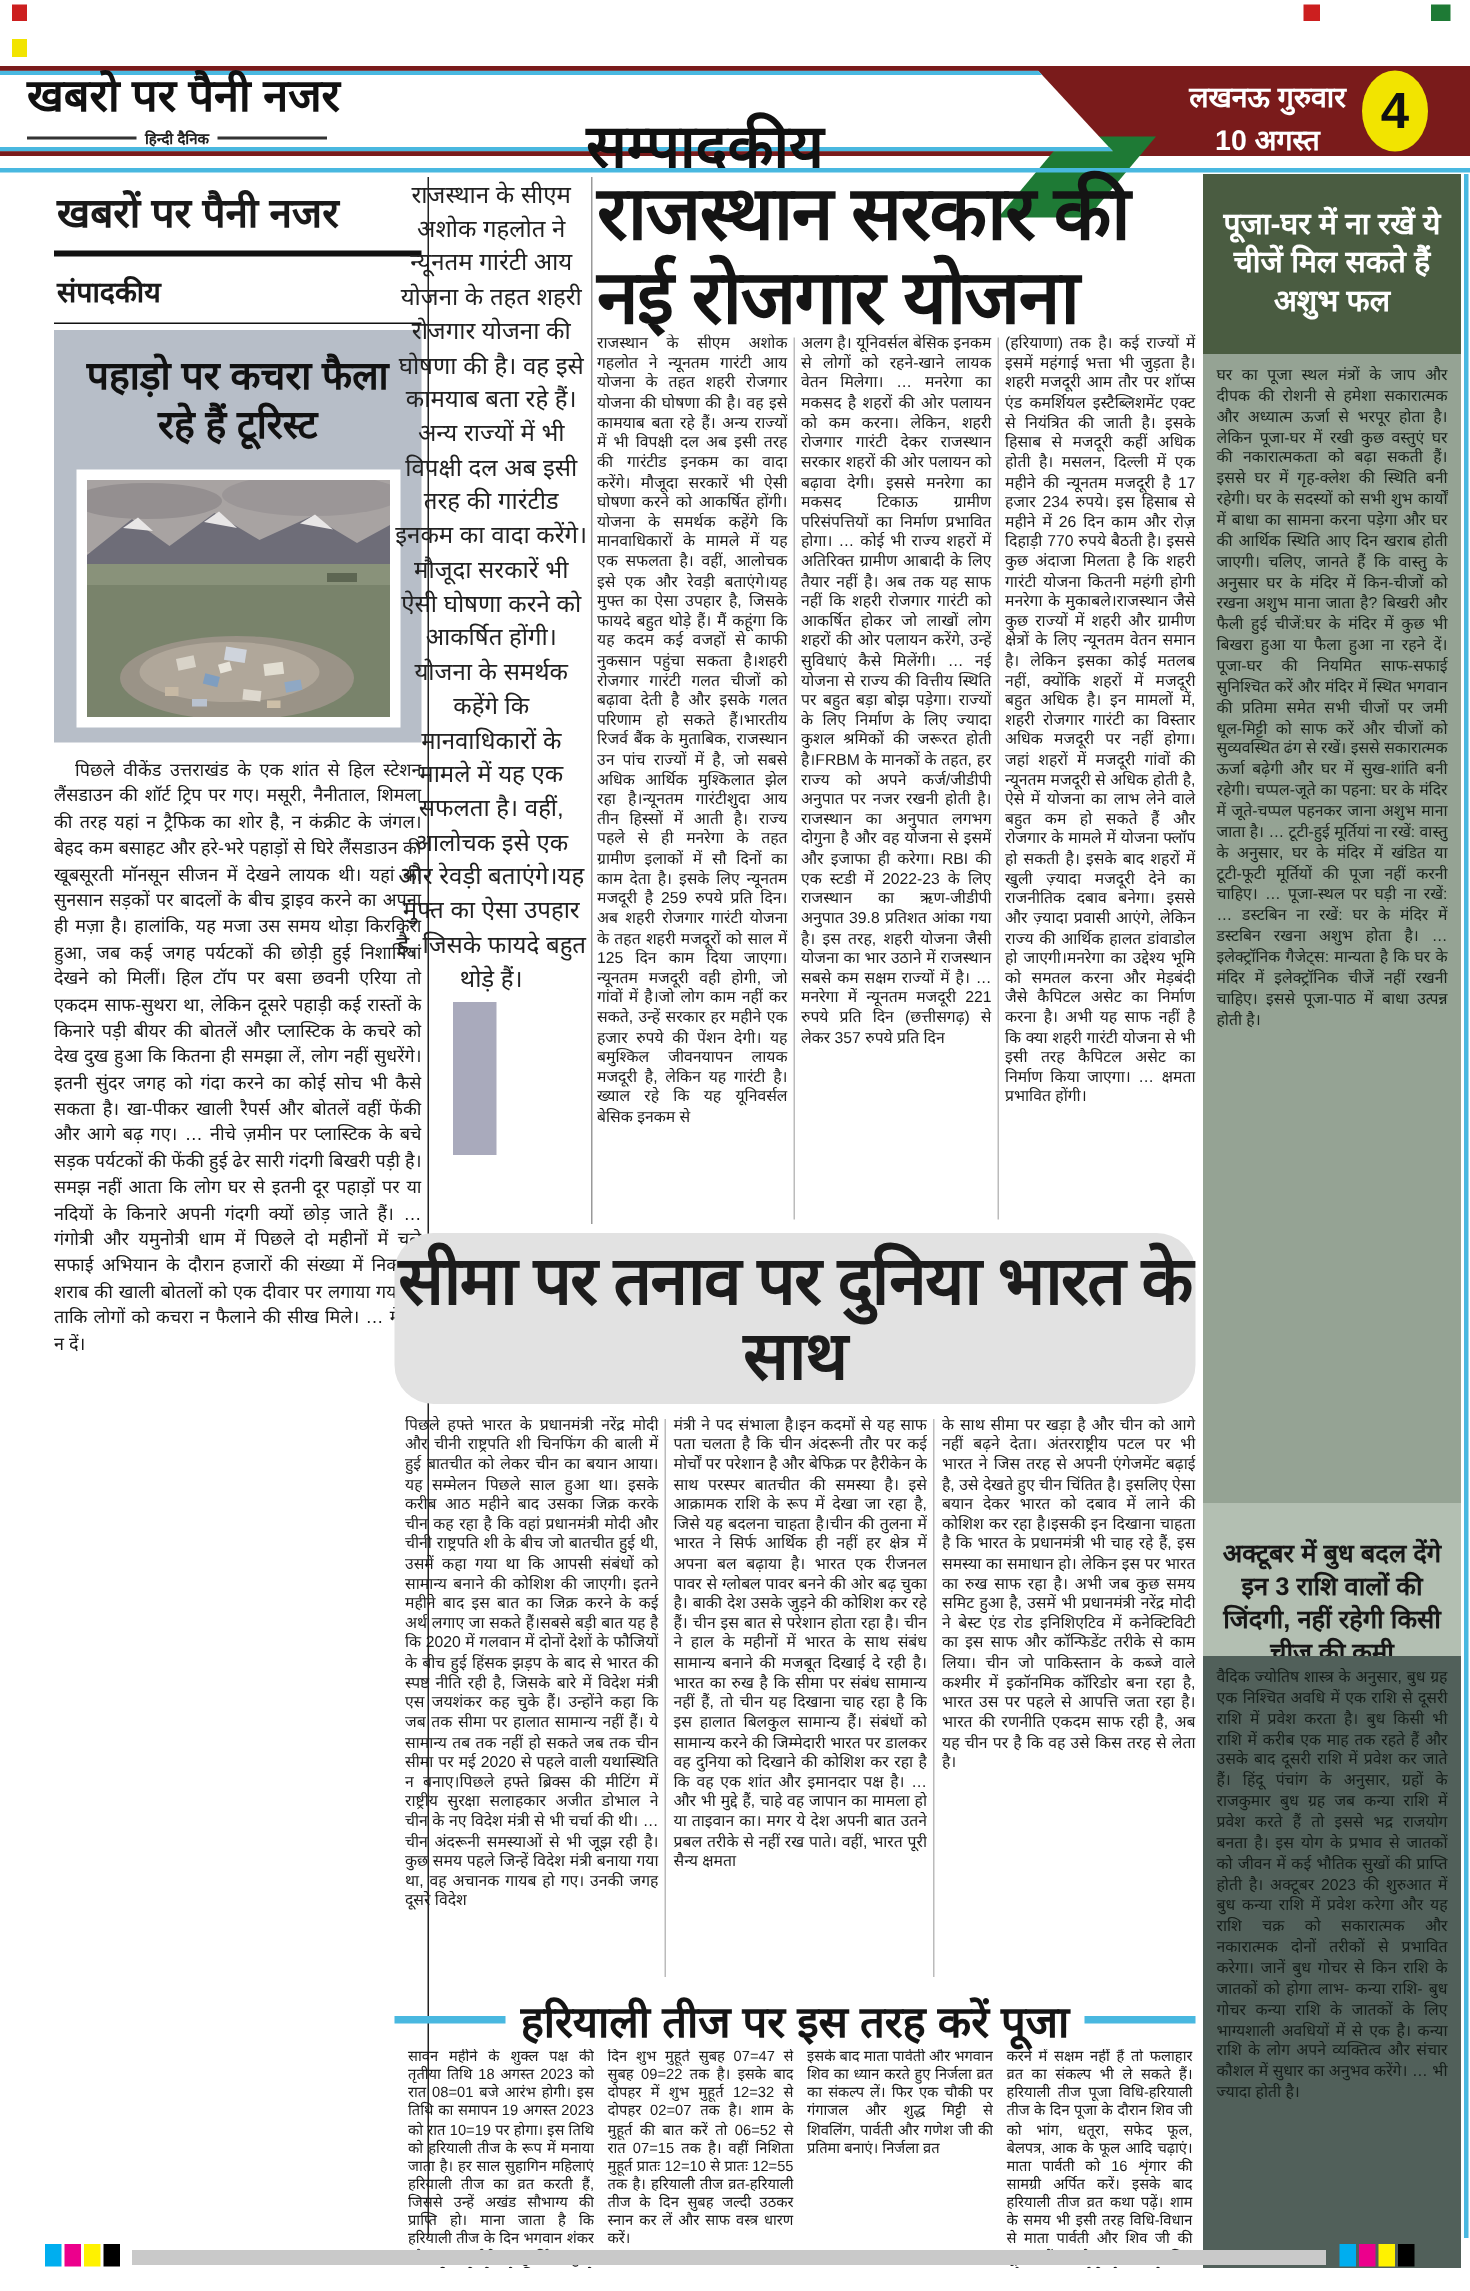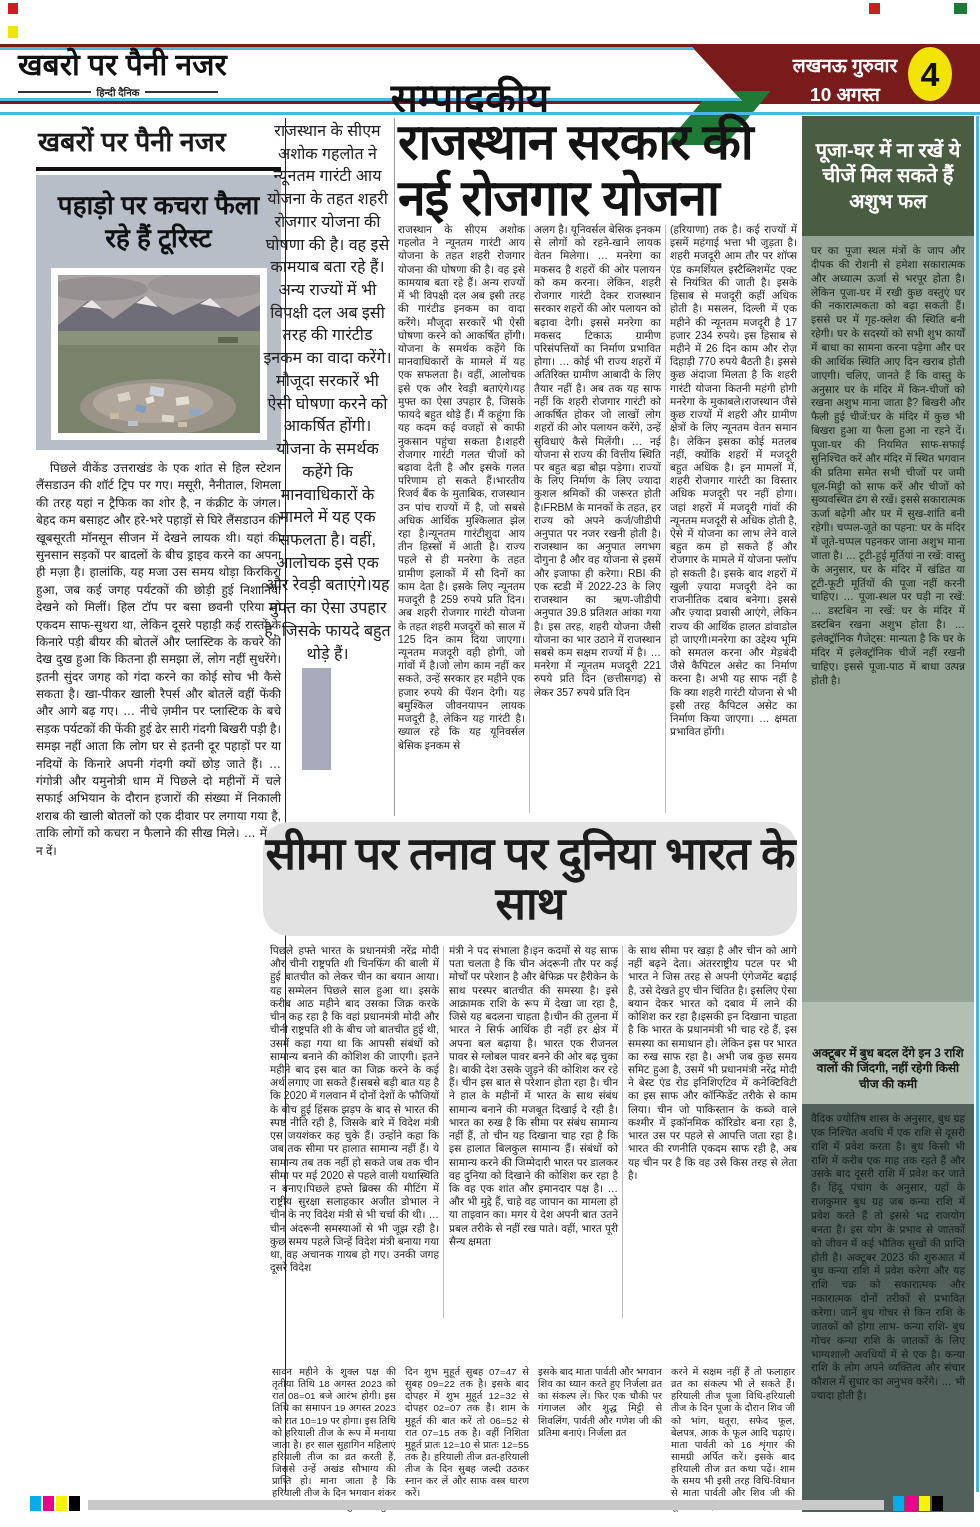--- a/index.html
+++ b/index.html
@@ -80,21 +80,21 @@
   .teej-c4 { left:671px; top:1366px; width:124px; height:146px; font-size:9.8px; line-height:1.24; }
 
   
   .right-top-hl { position:absolute; left:802px; top:116px; width:172px; height:120px; background:#4a5c41;
         display:flex; align-items:center; justify-content:center; text-align:center; padding:4px 10px; }
   .right-top-hl .hl { color:#ffffff; font-size:20px; font-weight:700; line-height:1.28; }
   .right-top-body { position:absolute; left:802px; top:236px; width:172px; height:766px; background:#95a394;
         padding:8px 9px; font-size:10.5px; line-height:1.32; text-align:justify; color:#17211a; overflow:hidden; }
   .right-mid-hl { position:absolute; left:802px; top:1002px; width:172px; height:102px; background:#b3bfb2;
         display:flex; align-items:center; justify-content:center; text-align:center; padding:4px 8px; }
-  .right-mid-hl .hl { color:#161616; font-size:12px; font-weight:700; line-height:1.3;margin-top:32px; }
+  .right-mid-hl .hl { color:#161616; font-size:17px; font-weight:700; line-height:1.3;margin-top:32px; }
   .right-bot-body { position:absolute; left:802px; top:1104px; width:172px; height:408px; background:#51605a;
         padding:8px 9px; font-size:10.5px; line-height:1.32; text-align:justify; color:#141c18; overflow:hidden; }
 
   
   .footer-bar { position:absolute; left:88px; top:1500px; width:796px; height:10px; background:#c9c9c9; }
   .cmyk { position:absolute; top:1496px; width:11px; height:15px; }
 </style>
 </head>
 <body>
 
@@ -121,20 +121,21 @@
   <div class="mast-date">
     <div>लखनऊ गुरुवार</div>
     <div>10 अगस्त 2023</div>
   </div>
   <div class="page-badge">4</div>
   <div class="rule-under-masthead"></div>
   <div class="right-edge-rule"></div>
 
   <div class="left-col">
     <div class="sec-head">खबरों पर पैनी नजर</div>
+    <div class="sec-label">संपादकीय</div>
     <div class="left-photo-box">
       <div class="hl">पहाड़ो पर कचरा फैला रहे हैं टूरिस्ट</div>
       <div class="photo-frame">
         <svg class="photo" viewBox="0 0 202 158" xmlns="http://www.w3.org/2000/svg">
           <rect x="0" y="0" width="202" height="158" fill="#b4aeab"></rect>
           <rect x="0" y="0" width="202" height="48" fill="#a8a3a2"></rect>
           <ellipse cx="40" cy="14" rx="50" ry="12" fill="#948f90"></ellipse>
           <ellipse cx="150" cy="10" rx="60" ry="14" fill="#9b9697"></ellipse>
           <polygon points="0,50 30,26 55,44 85,22 115,40 150,24 180,42 202,30 202,58 0,58" fill="#6e6d78"></polygon>
           <polygon points="24,32 34,25 44,34" fill="#e8e6e6"></polygon>
@@ -174,20 +175,25 @@
 
   <div class="world-band">
     <div class="hl">सीमा पर तनाव पर दुनिया भारत के साथ</div>
   </div>
   <div class="ncol world-c1">पिछले हफ्ते भारत के प्रधानमंत्री नरेंद्र मोदी और चीनी राष्ट्रपति शी चिनफिंग की बाली में हुई बातचीत को लेकर चीन का बयान आया। यह सम्मेलन पिछले साल हुआ था। इसके करीब आठ महीने बाद उसका जिक्र करके चीन कह रहा है कि वहां प्रधानमंत्री मोदी और चीनी राष्ट्रपति शी के बीच जो बातचीत हुई थी, उसमें कहा गया था कि आपसी संबंधों को सामान्य बनाने की कोशिश की जाएगी। इतने महीने बाद इस बात का जिक्र करने के कई अर्थ लगाए जा सकते हैं।सबसे बड़ी बात यह है कि 2020 में गलवान में दोनों देशों के फौजियों के बीच हुई हिंसक झड़प के बाद से भारत की स्पष्ट नीति रही है, जिसके बारे में विदेश मंत्री एस जयशंकर कह चुके हैं। उन्होंने कहा कि जब तक सीमा पर हालात सामान्य नहीं हैं। ये सामान्य तब तक नहीं हो सकते जब तक चीन सीमा पर मई 2020 से पहले वाली यथास्थिति न बनाए।पिछले हफ्ते ब्रिक्स की मीटिंग में राष्ट्रीय सुरक्षा सलाहकार अजीत डोभाल ने चीन के नए विदेश मंत्री से भी चर्चा की थी। … चीन अंदरूनी समस्याओं से भी जूझ रही है। कुछ समय पहले जिन्हें विदेश मंत्री बनाया गया था, वह अचानक गायब हो गए। उनकी जगह दूसरे विदेश</div>
   <div class="ncol world-c2">मंत्री ने पद संभाला है।इन कदमों से यह साफ पता चलता है कि चीन अंदरूनी तौर पर कई मोर्चों पर परेशान है और बेफिक्र पर हैरीकेन के साथ परस्पर बातचीत की समस्या है। इसे आक्रामक राशि के रूप में देखा जा रहा है, जिसे यह बदलना चाहता है।चीन की तुलना में भारत ने सिर्फ आर्थिक ही नहीं हर क्षेत्र में अपना बल बढ़ाया है। भारत एक रीजनल पावर से ग्लोबल पावर बनने की ओर बढ़ चुका है। बाकी देश उसके जुड़ने की कोशिश कर रहे हैं। चीन इस बात से परेशान होता रहा है। चीन ने हाल के महीनों में भारत के साथ संबंध सामान्य बनाने की मजबूत दिखाई दे रही है। भारत का रुख है कि सीमा पर संबंध सामान्य नहीं हैं, तो चीन यह दिखाना चाह रहा है कि इस हालात बिलकुल सामान्य हैं। संबंधों को सामान्य करने की जिम्मेदारी भारत पर डालकर वह दुनिया को दिखाने की कोशिश कर रहा है कि वह एक शांत और इमानदार पक्ष है। … और भी मुद्दे हैं, चाहे वह जापान का मामला हो या ताइवान का। मगर ये देश अपनी बात उतने प्रबल तरीके से नहीं रख पाते। वहीं, भारत पूरी सैन्य क्षमता</div>
   <div class="ncol world-c3">के साथ सीमा पर खड़ा है और चीन को आगे नहीं बढ़ने देता। अंतरराष्ट्रीय पटल पर भी भारत ने जिस तरह से अपनी एंगेजमेंट बढ़ाई है, उसे देखते हुए चीन चिंतित है। इसलिए ऐसा बयान देकर भारत को दबाव में लाने की कोशिश कर रहा है।इसकी इन दिखाना चाहता है कि भारत के प्रधानमंत्री भी चाह रहे हैं, इस समस्या का समाधान हो। लेकिन इस पर भारत का रुख साफ रहा है। अभी जब कुछ समय समिट हुआ है, उसमें भी प्रधानमंत्री नरेंद्र मोदी ने बेस्ट एंड रोड इनिशिएटिव में कनेक्टिविटी का इस साफ और कॉन्फिडेंट तरीके से काम लिया। चीन जो पाकिस्तान के कब्जे वाले कश्मीर में इकॉनमिक कॉरिडोर बना रहा है, भारत उस पर पहले से आपत्ति जता रहा है। भारत की रणनीति एकदम साफ रही है, अब यह चीन पर है कि वह उसे किस तरह से लेता है।</div>
   <div class="vr2" style="left:443px;"></div>
   <div class="vr2" style="left:622px;"></div>
 
+  <div class="teej-head">
+    <span class="bar"></span>
+    <span class="hl">हरियाली तीज पर इस तरह करें पूजा</span>
+    <span class="bar"></span>
+  </div>
   <div class="ncol teej-c1">सावन महीने के शुक्ल पक्ष की तृतीया तिथि 18 अगस्त 2023 को रात 08=01 बजे आरंभ होगी। इस तिथि का समापन 19 अगस्त 2023 को रात 10=19 पर होगा। इस तिथि को हरियाली तीज के रूप में मनाया जाता है। हर साल सुहागिन महिलाएं हरियाली तीज का व्रत करती हैं, जिससे उन्हें अखंड सौभाग्य की प्राप्ति हो। माना जाता है कि हरियाली तीज के दिन भगवान शंकर और माता पार्वती का पुनर्मिलन हुआ था। हरियाली तीज के दिन व्रत रखने से पति की उम्र लंबी होती है। साथ ही दांपत्य जीवन में खुशहाली आती है। हरियाली तीज शुभ मुहूर्त-हरियाली तीज के</div>
   <div class="ncol teej-c2">दिन शुभ मुहूर्त सुबह 07=47 से सुबह 09=22 तक है। इसके बाद दोपहर में शुभ मुहूर्त 12=32 से दोपहर 02=07 तक है। शाम के मुहूर्त की बात करें तो 06=52 से रात 07=15 तक है। वहीं निशिता मुहूर्त प्रातः 12=10 से प्रातः 12=55 तक है। हरियाली तीज व्रत-हरियाली तीज के दिन सुबह जल्दी उठकर स्नान कर लें और साफ वस्त्र धारण करें।</div>
   <div class="ncol teej-c3">इसके बाद माता पार्वती और भगवान शिव का ध्यान करते हुए निर्जला व्रत का संकल्प लें। फिर एक चौकी पर गंगाजल और शुद्ध मिट्टी से शिवलिंग, पार्वती और गणेश जी की प्रतिमा बनाएं। निर्जला व्रत</div>
   <div class="ncol teej-c4">करने में सक्षम नहीं हैं तो फलाहार व्रत का संकल्प भी ले सकते हैं। हरियाली तीज पूजा विधि-हरियाली तीज के दिन पूजा के दौरान शिव जी को भांग, धतूरा, सफेद फूल, बेलपत्र, आक के फूल आदि चढ़ाएं। माता पार्वती को 16 शृंगार की सामग्री अर्पित करें। इसके बाद हरियाली तीज व्रत कथा पढ़ें। शाम के समय भी इसी तरह विधि-विधान से माता पार्वती और शिव जी की पूजा करें। इसके बाद भगवान शिव और माता पार्वती के सामने हाथ जोड़कर अपनी मनोकामना बोलें।</div>
 
   <div class="right-top-hl">
     <div class="hl">पूजा-घर में ना रखें ये चीजें मिल सकते हैं अशुभ फल</div>
   </div>
   <div class="right-top-body">घर का पूजा स्थल मंत्रों के जाप और दीपक की रोशनी से हमेशा सकारात्मक और अध्यात्म ऊर्जा से भरपूर होता है। लेकिन पूजा-घर में रखी कुछ वस्तुएं घर की नकारात्मकता को बढ़ा सकती हैं। इससे घर में गृह-क्लेश की स्थिति बनी रहेगी। घर के सदस्यों को सभी शुभ कार्यों में बाधा का सामना करना पड़ेगा और घर की आर्थिक स्थिति आए दिन खराब होती जाएगी। चलिए, जानते हैं कि वास्तु के अनुसार घर के मंदिर में किन-चीजों को रखना अशुभ माना जाता है? बिखरी और फैली हुई चीजें:घर के मंदिर में कुछ भी बिखरा हुआ या फैला हुआ ना रहने दें। पूजा-घर की नियमित साफ-सफाई सुनिश्चित करें और मंदिर में स्थित भगवान की प्रतिमा समेत सभी चीजों पर जमी धूल-मिट्टी को साफ करें और चीजों को सुव्यवस्थित ढंग से रखें। इससे सकारात्मक ऊर्जा बढ़ेगी और घर में सुख-शांति बनी रहेगी। चप्पल-जूते का पहना: घर के मंदिर में जूते-चप्पल पहनकर जाना अशुभ माना जाता है। … टूटी-हुई मूर्तियां ना रखें: वास्तु के अनुसार, घर के मंदिर में खंडित या टूटी-फूटी मूर्तियों की पूजा नहीं करनी चाहिए। … पूजा-स्थल पर घड़ी ना रखें: … डस्टबिन ना रखें: घर के मंदिर में डस्टबिन रखना अशुभ होता है। … इलेक्ट्रॉनिक गैजेट्स: मान्यता है कि घर के मंदिर में इलेक्ट्रॉनिक चीजें नहीं रखनी चाहिए। इससे पूजा-पाठ में बाधा उत्पन्न होती है।</div>
   <div class="right-mid-hl">

